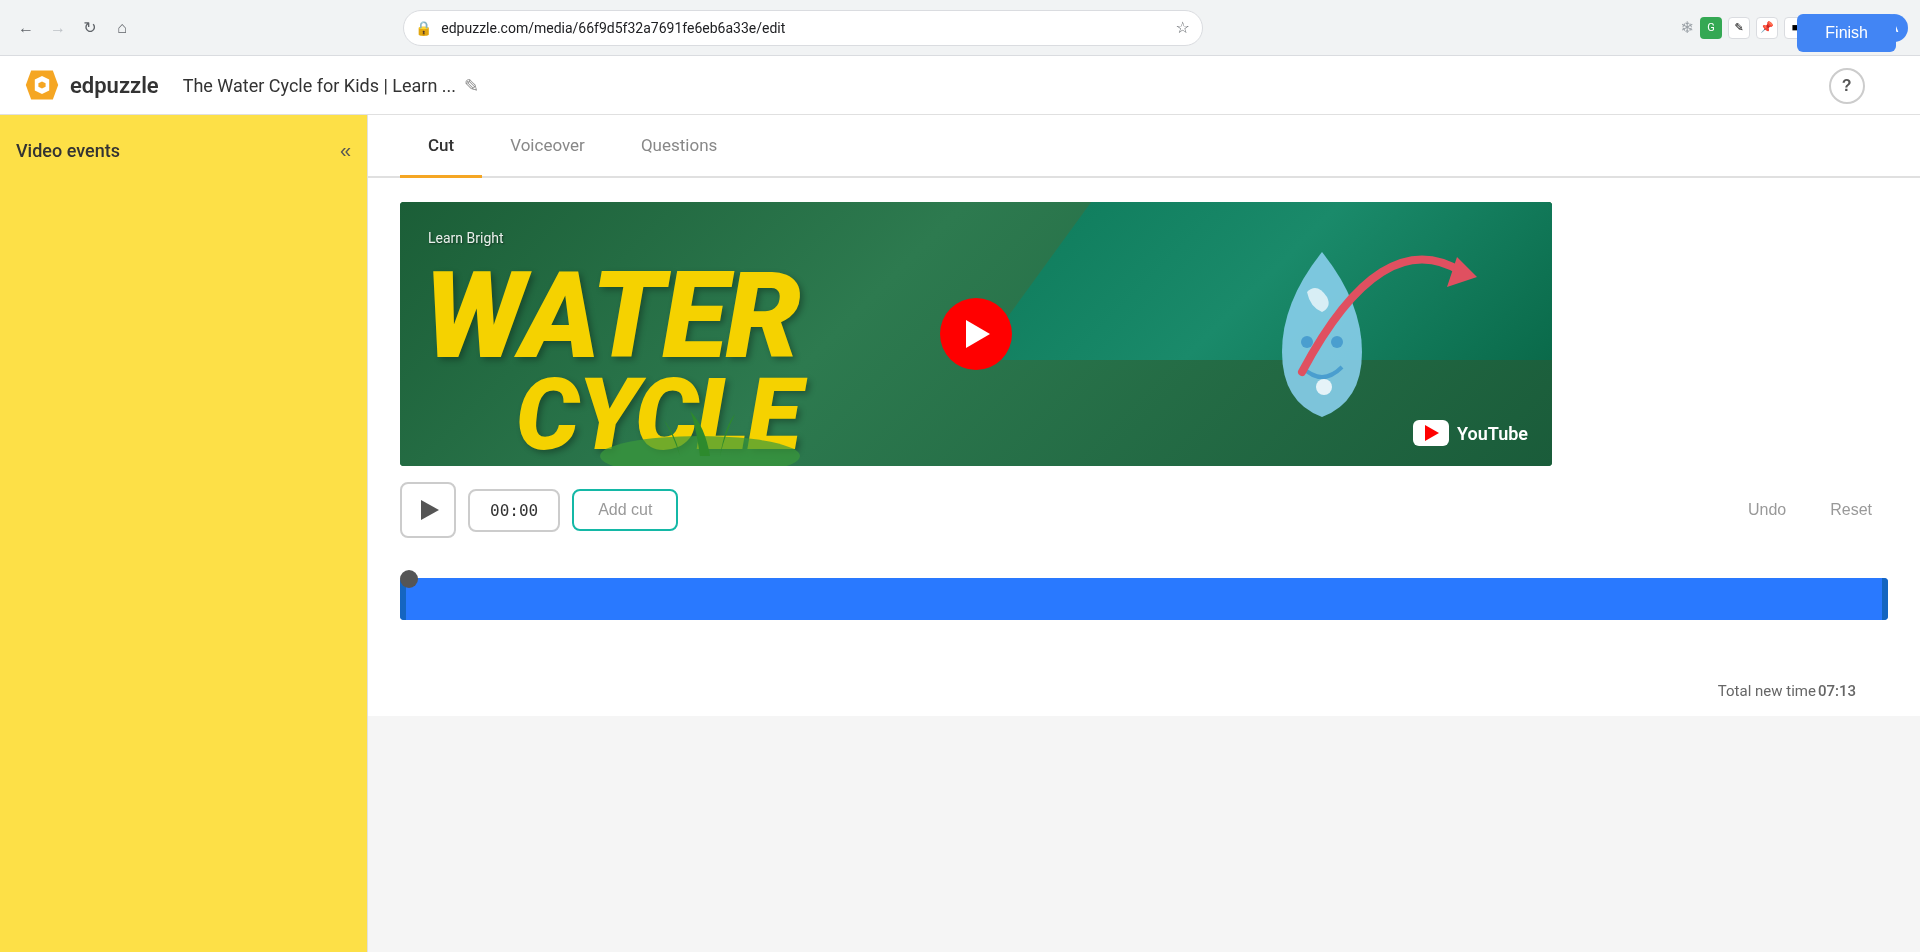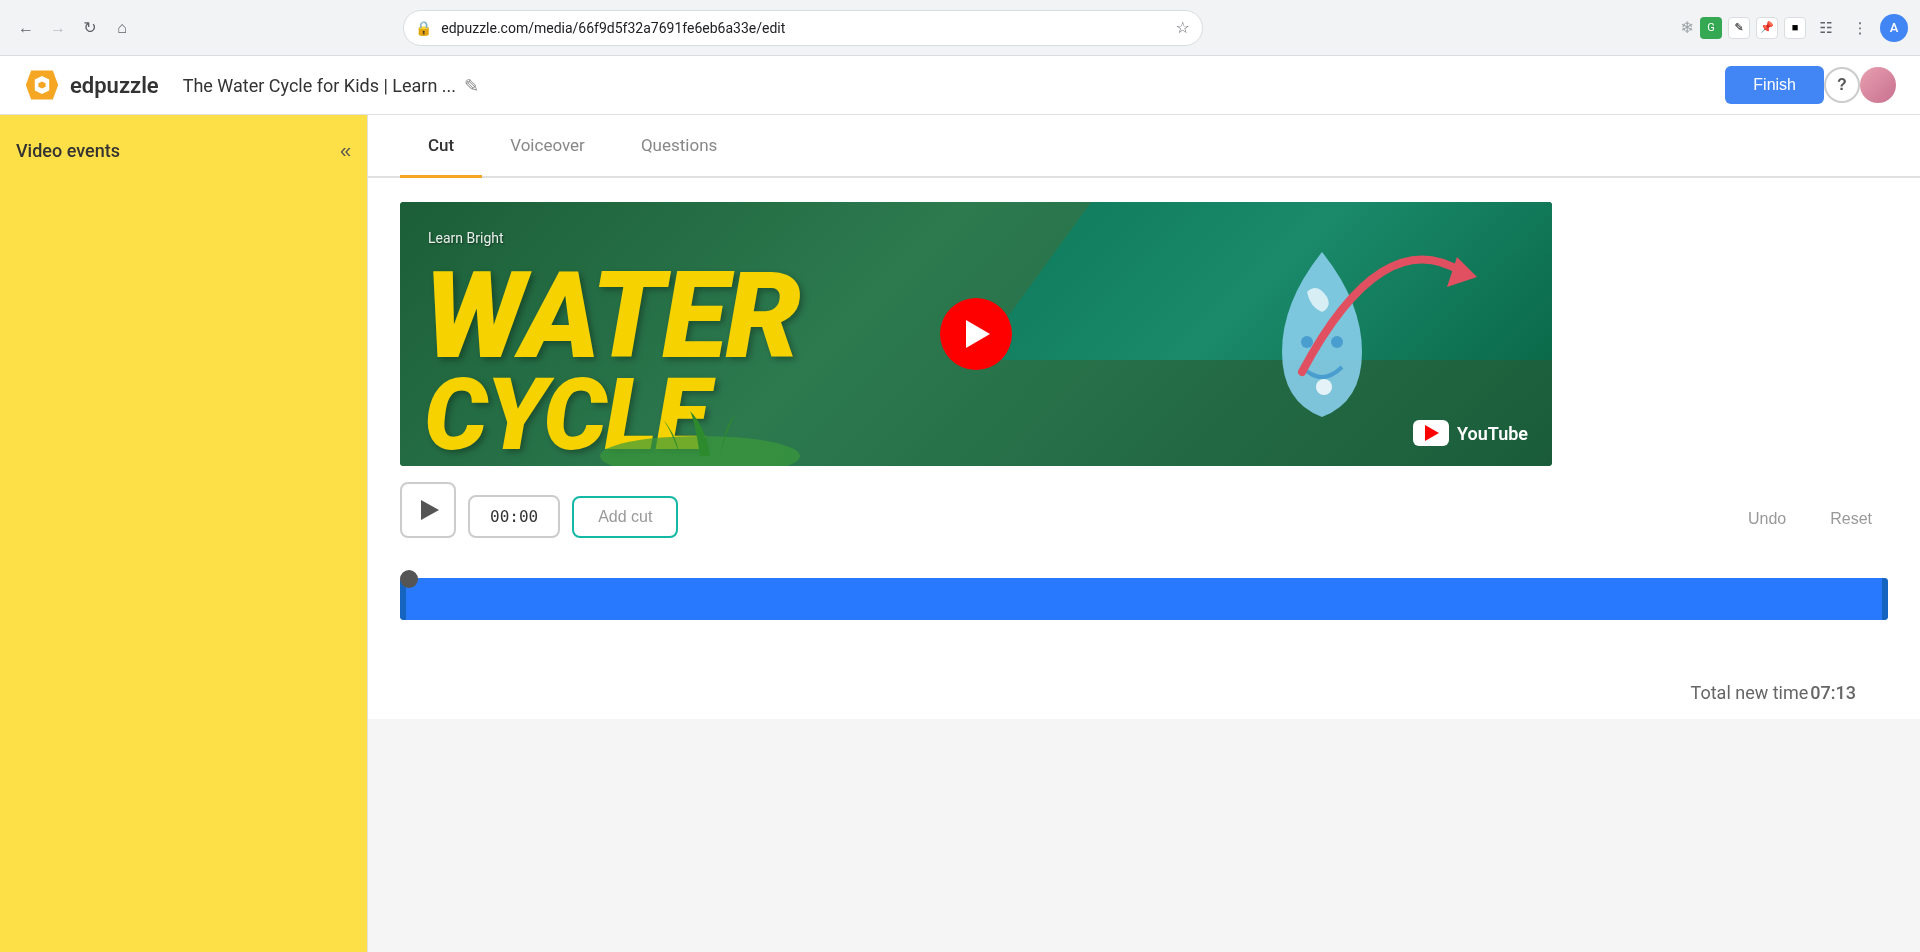--- a/index.html
+++ b/index.html
@@ -135,20 +135,22 @@
     }
     .edit-icon {
       color: #888;
       font-size: 18px;
       cursor: pointer;
     }
     .top-bar-right {
       margin-left: auto;
       display: flex;
       align-items: center;
+      gap: 16px;
+      flex-direction: column;
     }
     .finish-btn {
       background: #4285f4;
       color: white;
       border: none;
       border-radius: 6px;
       padding: 10px 28px;
       font-size: 16px;
       font-weight: 500;
       cursor: pointer;
@@ -273,20 +275,21 @@
       font-size: 14px;
       opacity: 0.9;
       margin-top: 4px;
       text-shadow: 1px 1px 2px rgba(0,0,0,0.5);
     }
     .water-text-container {
       position: absolute;
       left: 24px;
       top: 60px;
       bottom: 0;
+      text-align: right;
     }
     .water-text {
       font-size: 120px;
       font-weight: 900;
       color: #f5d200;
       line-height: 0.9;
       font-style: italic;
       text-shadow: 3px 3px 6px rgba(0,0,0,0.3);
       letter-spacing: -2px;
     }
@@ -348,21 +351,21 @@
     }
     .play-triangle {
       width: 0; height: 0;
       border-top: 14px solid transparent;
       border-bottom: 14px solid transparent;
       border-left: 24px solid white;
       margin-left: 4px;
     }
     .controls-row {
       display: flex;
-      align-items: flex-end;
+      align-items: center;
       gap: 12px;
       padding: 16px 0;
     }
     .play-control-btn {
       width: 56px; height: 56px;
       border-radius: 8px;
       border: 2px solid #ccc;
       background: white;
       display: flex; align-items: center; justify-content: center;
       cursor: pointer;
@@ -439,21 +442,21 @@
       width: 6px;
       background: #1565c0;
       border-radius: 0 4px 4px 0;
     }
 
     
     .total-time-row {
       display: flex;
       justify-content: flex-end;
       padding: 8px 32px 16px;
-      font-size: 18px;
+      font-size: 15px;
       color: #666;
     }
   </style>
 </head>
 <body>
 
 <div class="browser-chrome">
   <div class="browser-nav-buttons">
     <button class="nav-btn">←</button>
     <button class="nav-btn disabled">→</button>

